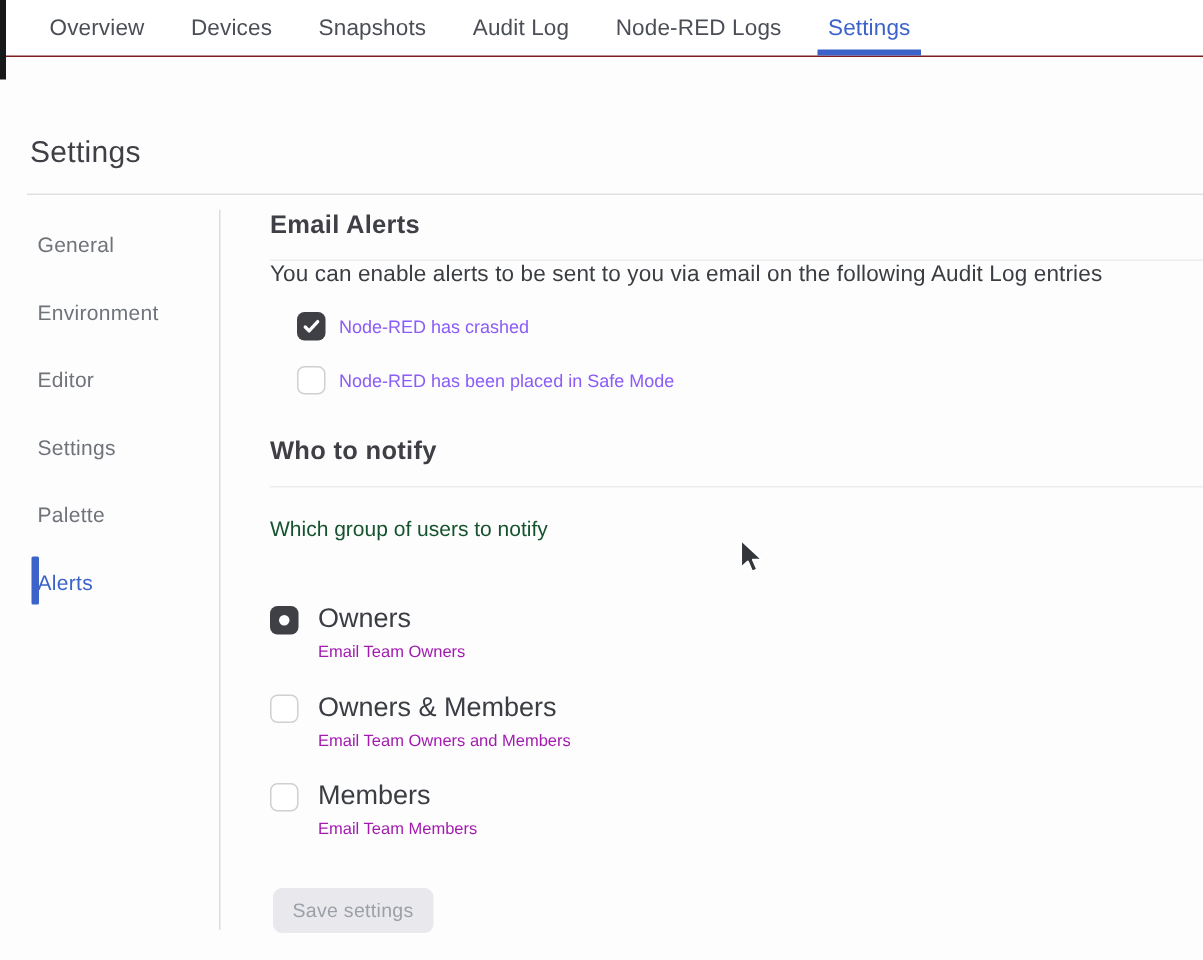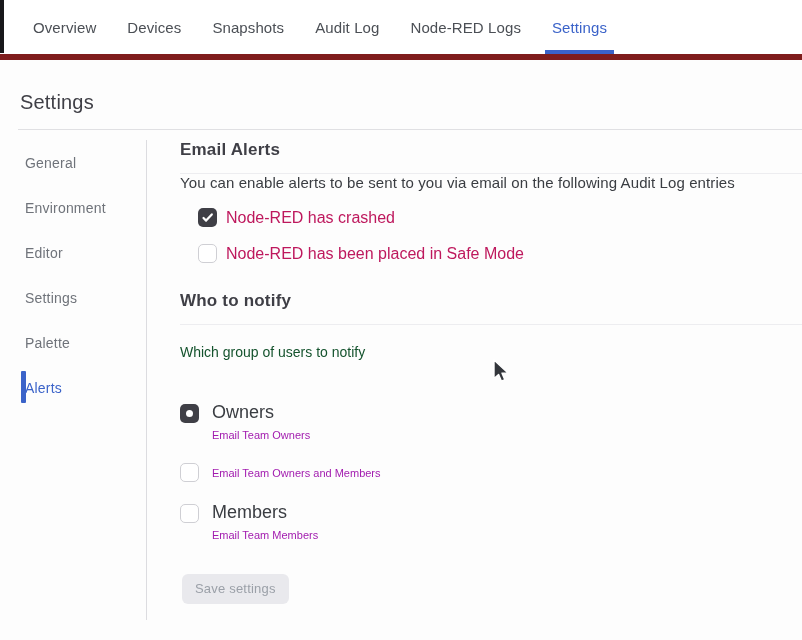--- a/index.html
+++ b/index.html
@@ -8,23 +8,23 @@
     font-family: "Liberation Sans", sans-serif;
     background: #ffffff;
     color: #3f3f46;
     overflow: hidden;
     position: relative;
   }
   .screen { position: relative; width: 802px; height: 640px; background: #fdfdfd; }
 
   
   .topnav {
-    position: absolute; top: 0; left: 0; right: 0; height: 60px;
+    position: absolute; top: 0; left: 0; right: 0; height: 38px;
     background: #ffffff;
-    border-bottom: 6px solid #7f1d1d;
+    border-bottom: 1px solid #7f1d1d;
     display: flex; align-items: center;
   }
   .topnav .edge-strip {
     position: absolute; left: 0; top: 0; width: 4px; height: 53px; background: #17181a;
   }
   .tabs { display: flex; align-items: center; padding-left: 33px; height: 100%; }
   .tab {
     font-size: 15px; color: #4b4f55; margin-right: 31px; cursor: pointer;
     height: 100%; display: flex; align-items: center; position: relative;
     letter-spacing: 0.1px;
@@ -69,21 +69,21 @@
   }
   .section-desc { font-size: 15px; color: #3a3d42; letter-spacing: 0.1px; }
 
   .check-row { display: flex; align-items: center; margin-left: 18px; margin-top: 17px; }
   .checkbox {
     width: 19px; height: 19px; border-radius: 5px; flex: 0 0 19px;
     display: flex; align-items: center; justify-content: center; cursor: pointer;
   }
   .checkbox.checked { background: #3f3f46; }
   .checkbox.unchecked { background: #ffffff; border: 1.5px solid #cfcfd4; }
-  .check-row .label { margin-left: 9px; font-size: 16px; color: #be185d; cursor: default; }
+  .check-row .label { margin-left: 9px; font-size: 12px; color: #8b5cf6; cursor: default; }
 
   .section-gap { margin-top: 24px; }
 
   .muted-desc { font-size: 14px; color: #14532d; margin-top: 19px; }
 
   .notify-group { margin-top: 42px; }
   .notify-row { display: flex; align-items: flex-start; margin-top: 20px; }
   .notify-row .radio-box {
     width: 19px; height: 19px; border-radius: 5px; flex: 0 0 19px; margin-top: 2px;
     display: flex; align-items: center; justify-content: center; cursor: pointer;
@@ -184,20 +184,21 @@
         </span>
         <span class="notify-text">
           <div class="name">Owners</div>
           <div class="sub">Email Team Owners</div>
         </span>
       </div>
 
       <div class="notify-row">
         <span class="radio-box unselected"></span>
         <span class="notify-text">
+          <div class="name">Owners &amp; Members</div>
           <div class="sub">Email Team Owners and Members</div>
         </span>
       </div>
 
       <div class="notify-row">
         <span class="radio-box unselected"></span>
         <span class="notify-text">
           <div class="name">Members</div>
           <div class="sub">Email Team Members</div>
         </span>

